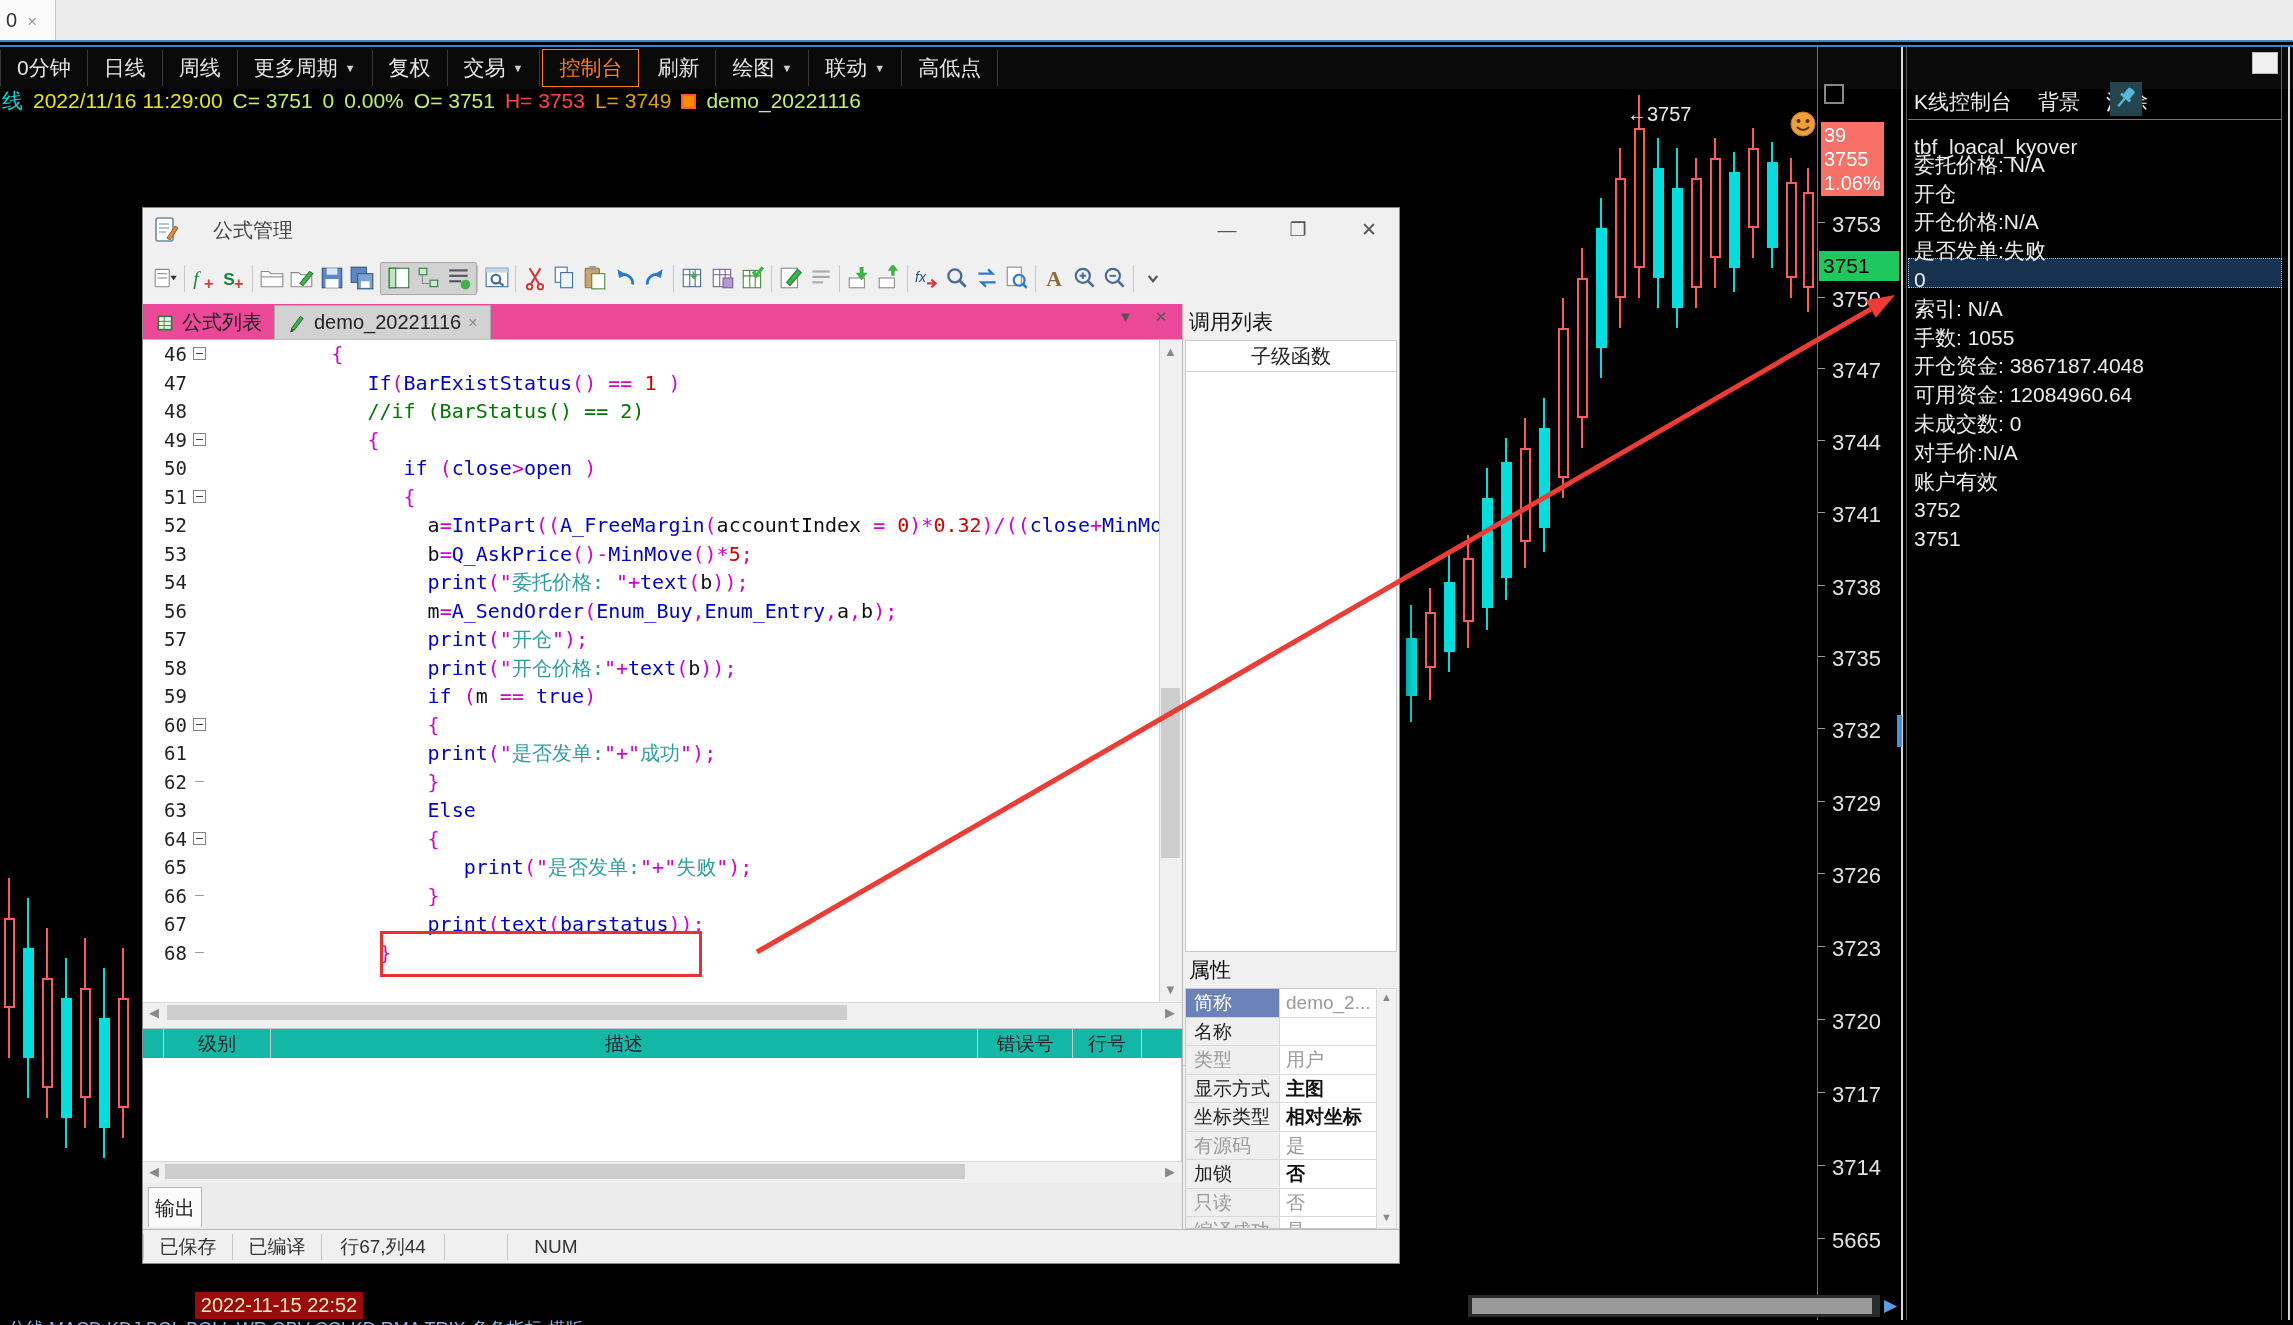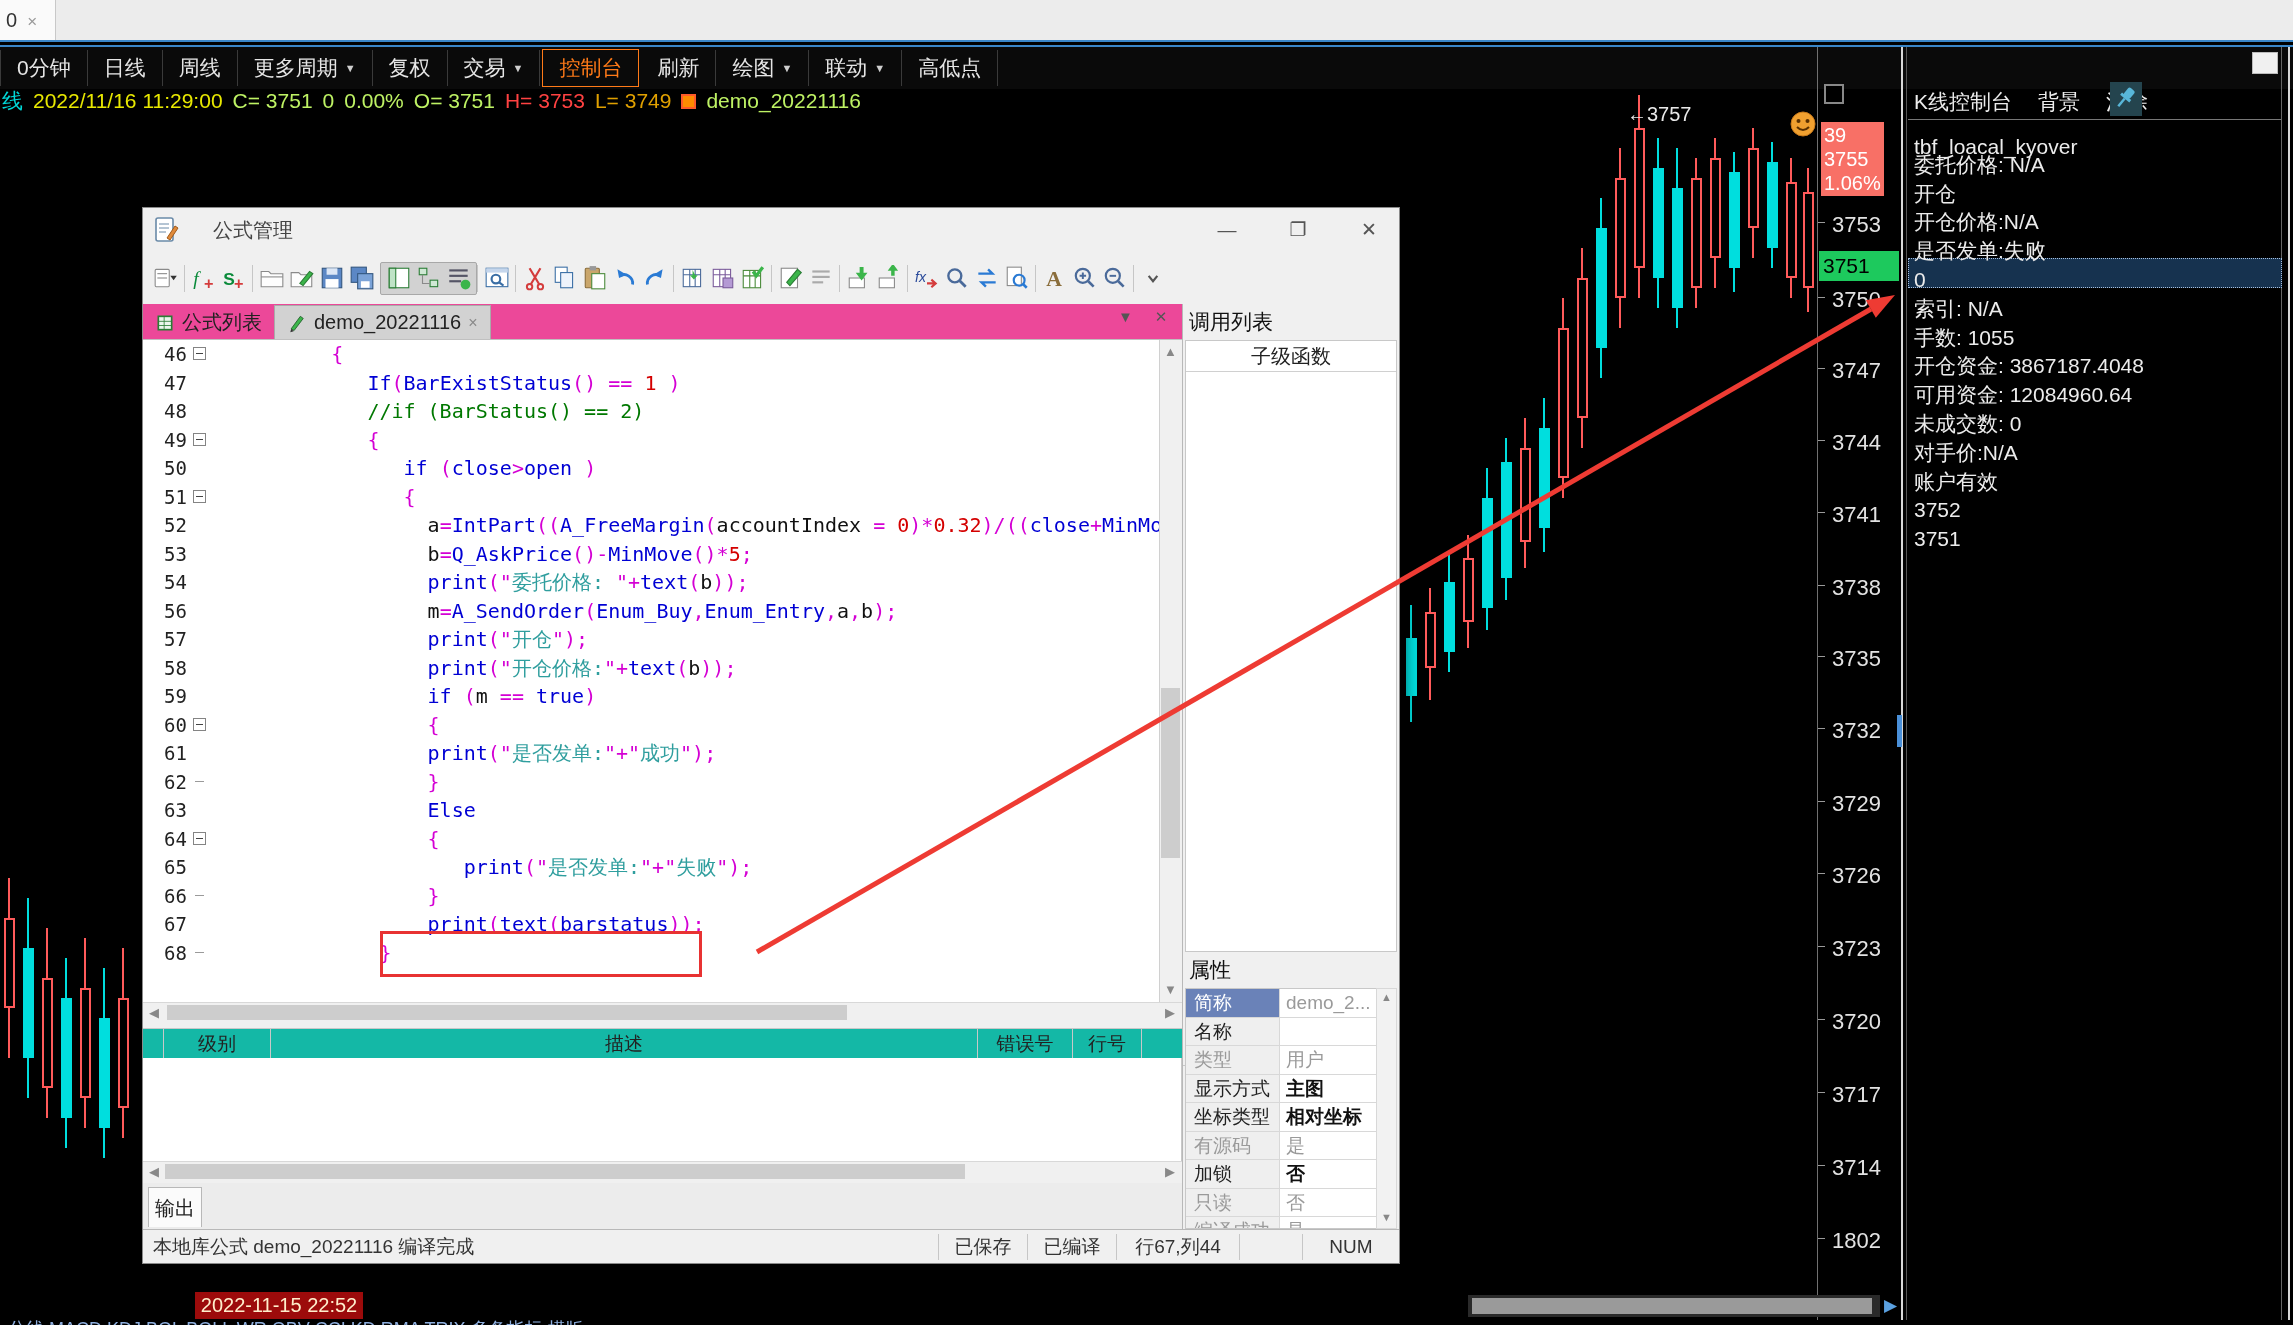--- a/index.html
+++ b/index.html
@@ -269,21 +269,21 @@
       <div class="alabel" style="top: 863px;">3726</div>
       <div class="tick" style="top: 946px;"></div>
       <div class="alabel" style="top: 936px;">3723</div>
       <div class="tick" style="top: 1019px;"></div>
       <div class="alabel" style="top: 1009px;">3720</div>
       <div class="tick" style="top: 1092px;"></div>
       <div class="alabel" style="top: 1082px;">3717</div>
       <div class="tick" style="top: 1165px;"></div>
       <div class="alabel" style="top: 1155px;">3714</div>
       <div class="tick" style="top: 1238px;"></div>
-      <div class="alabel" style="top: 1228px;">1802</div>
+      <div class="alabel" style="top: 1228px;">5665</div>
     </div>
   <div class="abs" id="lastbadge">
       <div>39</div>
       <div>3755</div>
       <div>1.06%</div>
     </div>
   <div class="abs" id="greenbadge">3751</div>
   <div class="abs" id="axis-checkbox"></div>
   <div class="abs" style="left:1789px;top:110px;width:28px;height:28px;">
     <svg width="28" height="28" viewBox="0 0 28 28">
@@ -806,21 +806,20 @@
           <div class="plab gray">编译成功</div>
           <div class="pval gray">是</div>
         </div>
       </div>
     <div class="abs" id="pscroll">
       <div class="sarrow" style="left:-2px;top:2px;font-size:11px;">▲</div>
       <div class="sarrow" style="left:-2px;top:222px;font-size:11px;">▼</div>
     </div>
 
     <div class="abs" id="statusbar">
-      <span id="statusmsg">本地库公式 demo_20221116 编译完成</span>
     <div class="scell" style="width: 88px;">已保存</div>
         <div class="scell" style="width: 88px;">已编译</div>
         <div class="scell" style="width: 122px;">行67,列44</div>
         <div class="scell" style="width: 62px;"></div>
         <div class="scell" style="width: 96px;">NUM</div>
       </div>
   </div>
 
   <div class="abs" id="timebadge">2022-11-15 22:52</div>
   <div class="abs" id="botscroll"></div>

